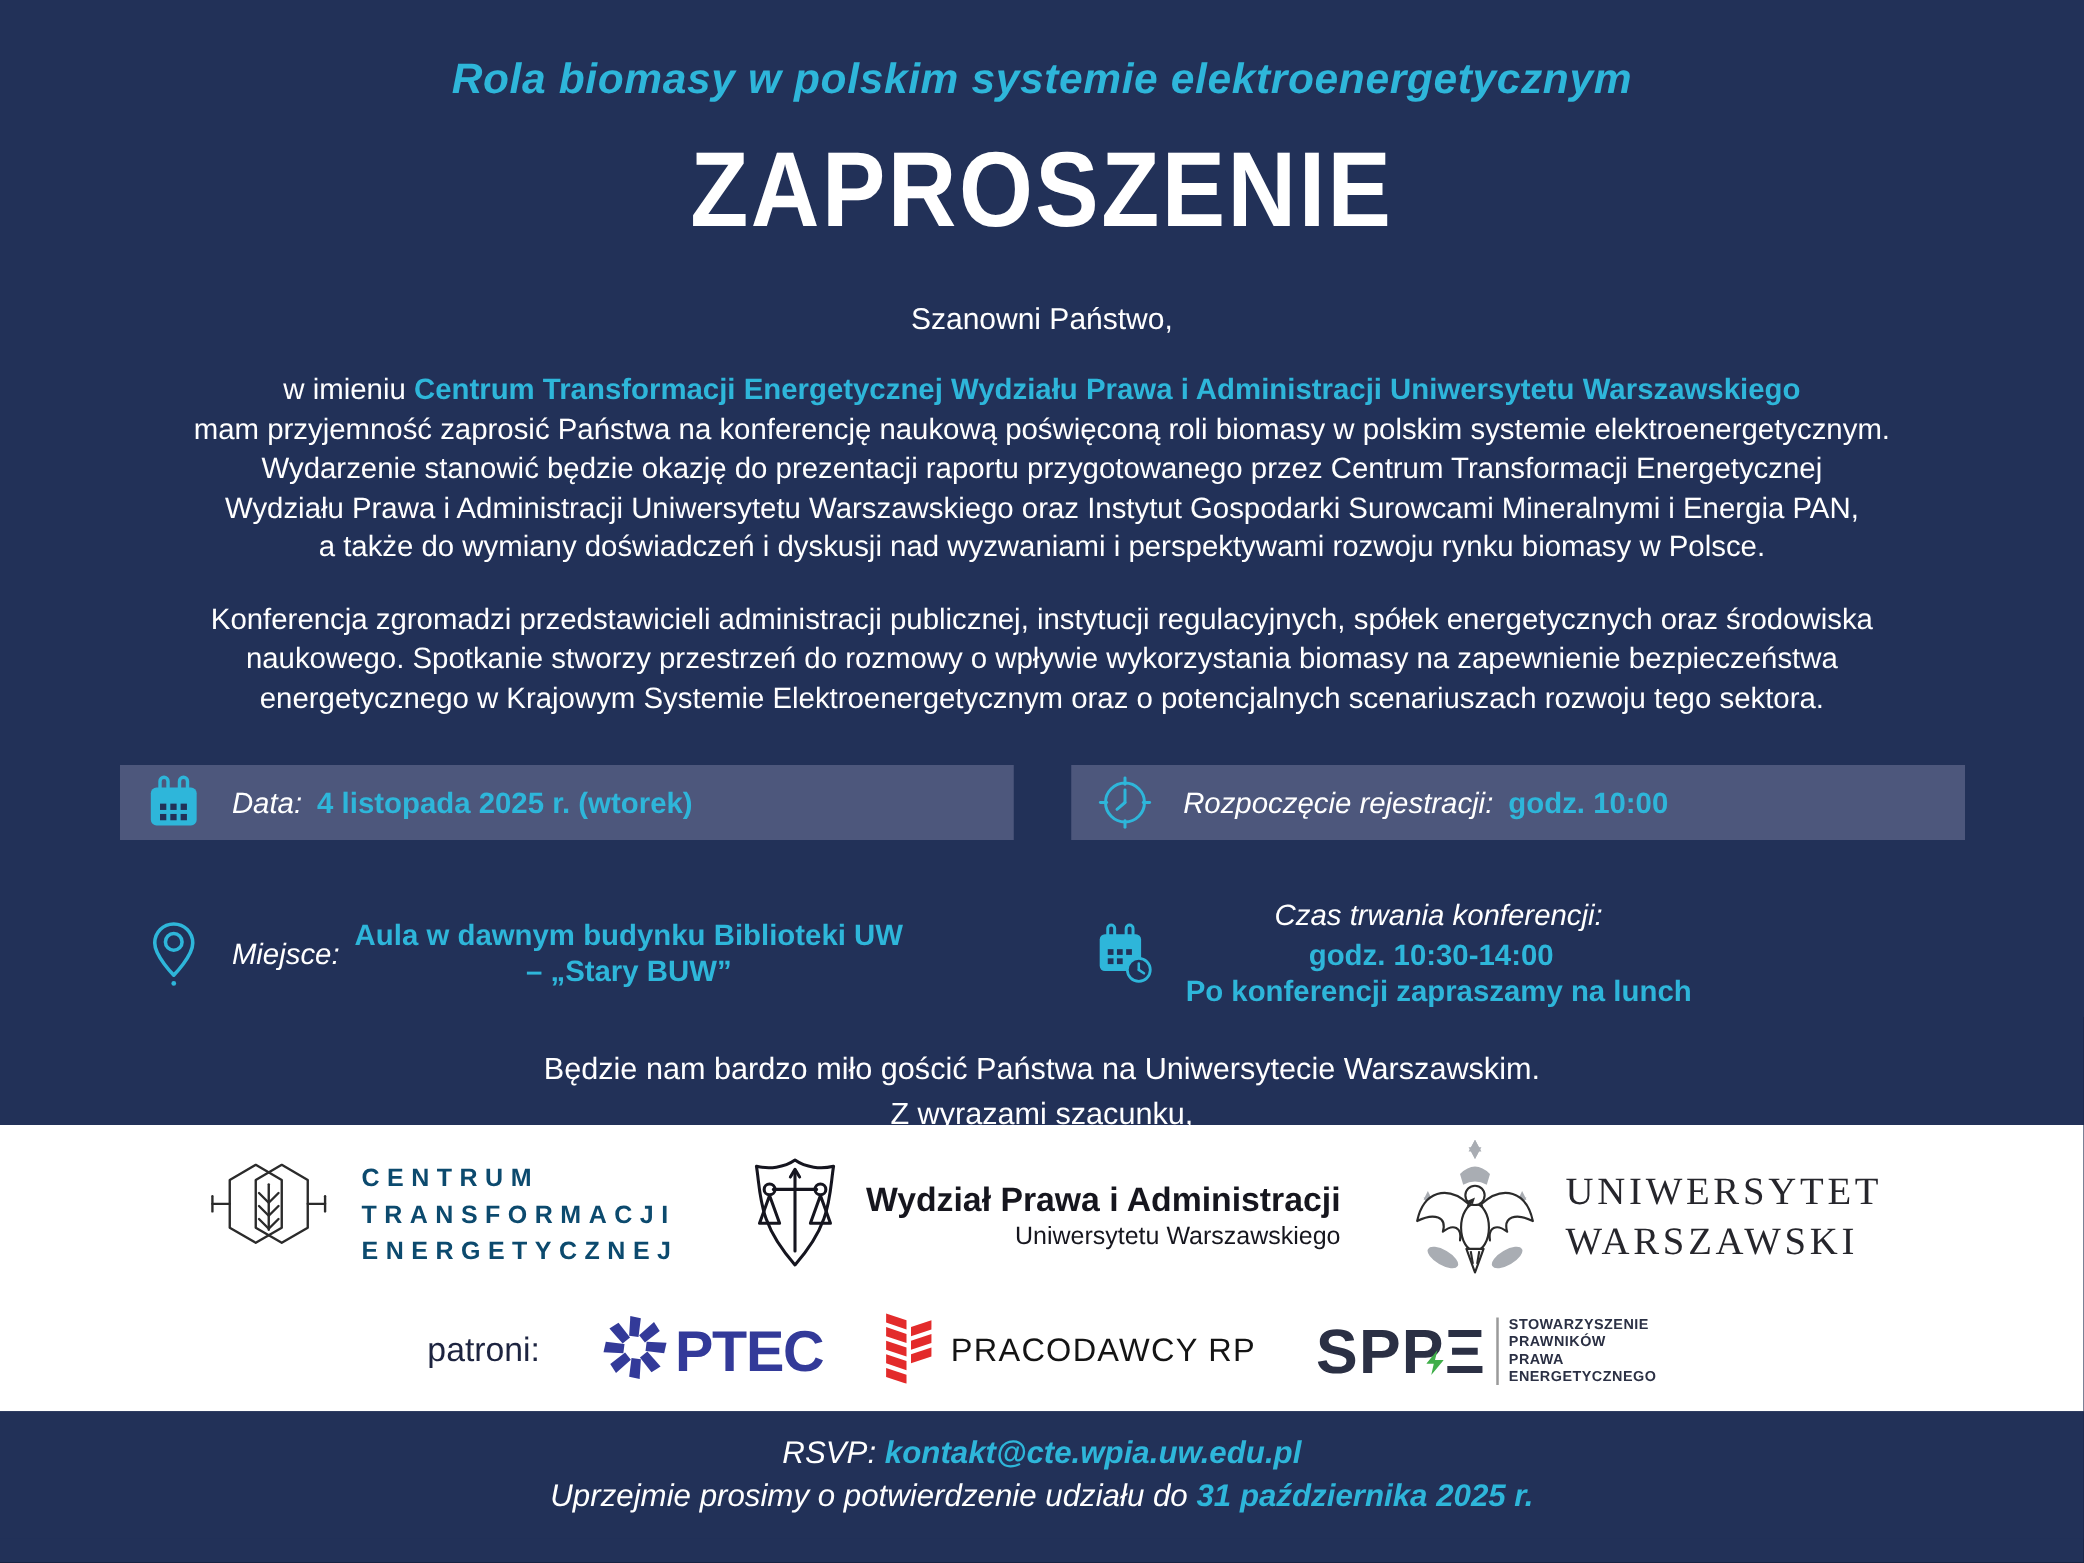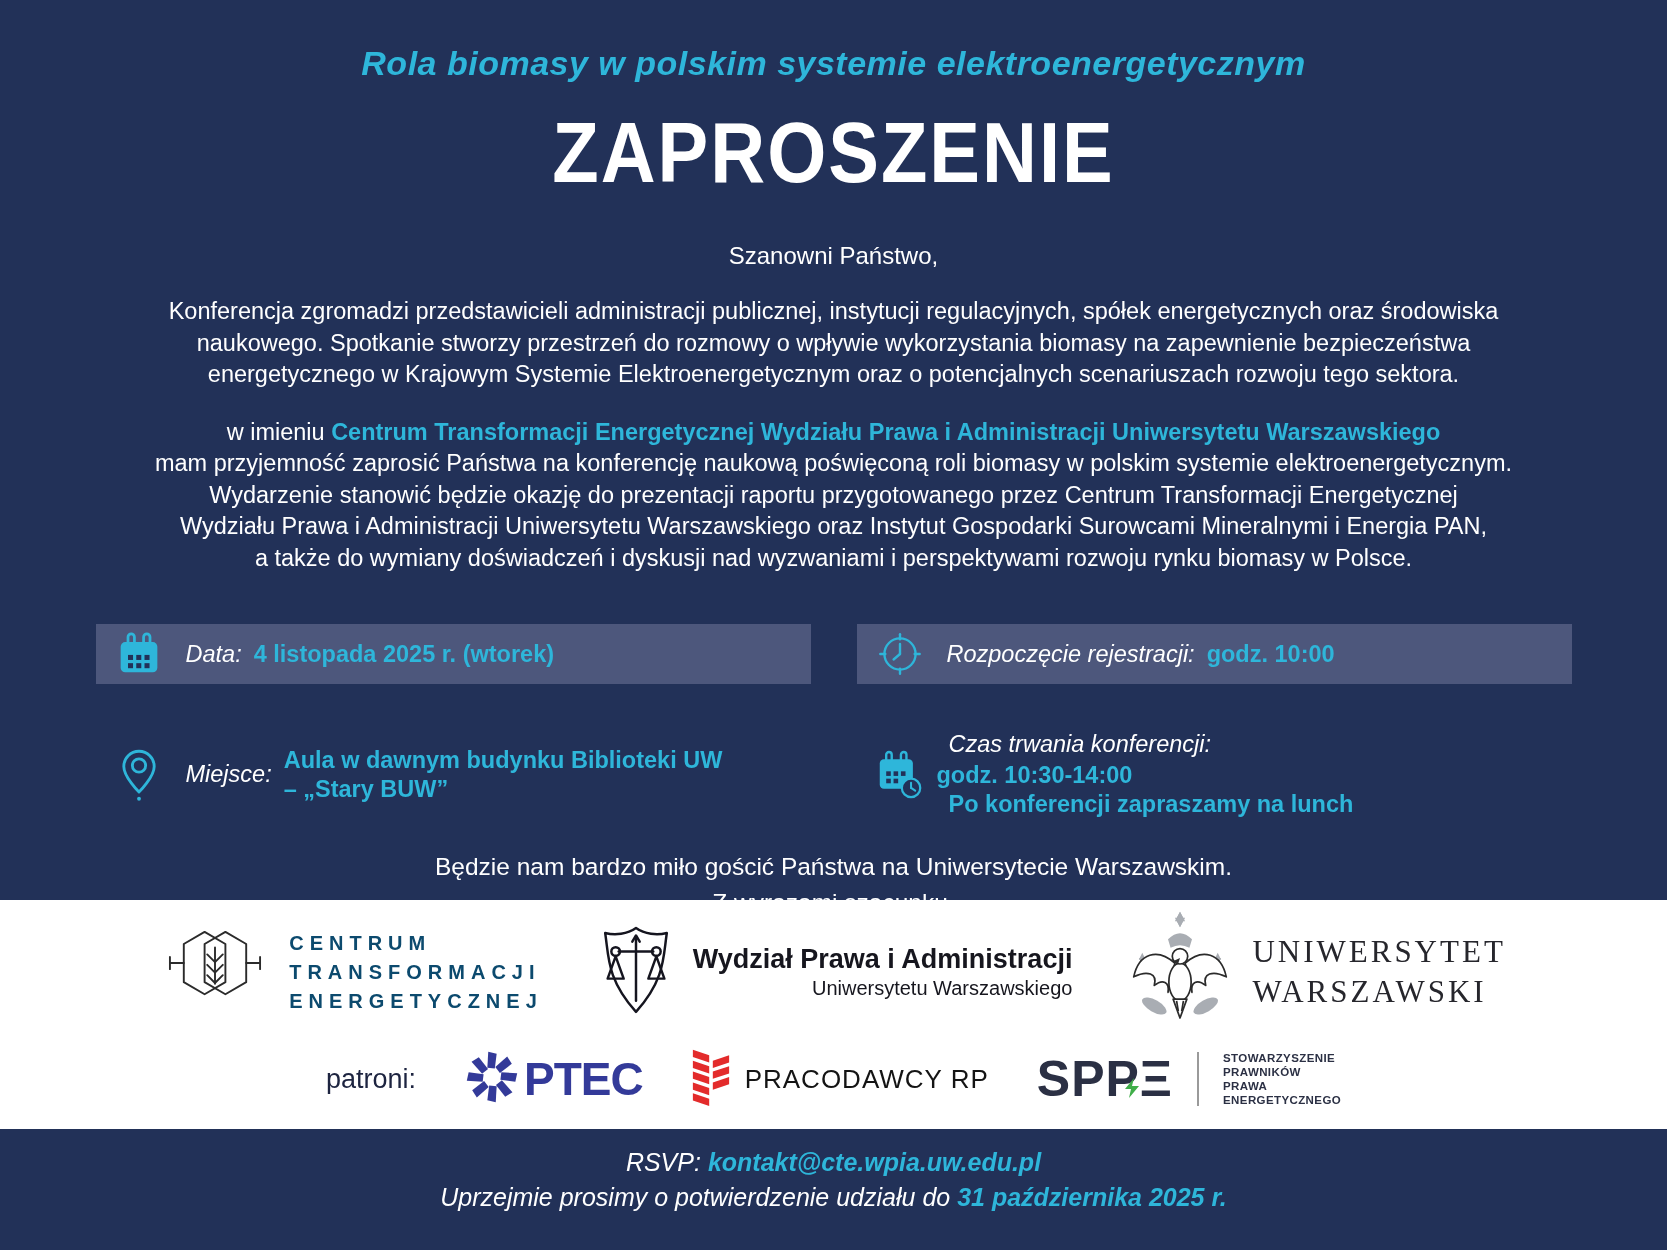--- a/index.html
+++ b/index.html
@@ -7,22 +7,22 @@
         display:flex;flex-direction:column;overflow:hidden;background:#223158;}
   
   .main{height:900px;box-sizing:border-box;background:#223158;color:#fff;text-align:center;padding-top:44px;}
   .event-title{color:#2eb6da;font-style:italic;font-weight:bold;font-size:34px;letter-spacing:.5px;}
   .big-heading{color:#fff;font-weight:bold;font-size:76px;letter-spacing:2px;margin-top:26px;
                transform:scale(1,1.12);transform-origin:center;}
   .salutation{font-size:24px;margin-top:46px;}
   .para{font-size:23.5px;line-height:31.5px;margin-top:26px;}
   .hl{color:#2eb6da;font-weight:bold;}
   
-  .info-grid{width:1476px;margin:50px auto 0;display:grid;grid-template-columns:1fr 1fr;
-             column-gap:18px;row-gap:16px;text-align:left;gap:46px;}
+  .info-grid{width:1476px;margin:38px auto 0;display:grid;grid-template-columns:1fr 1fr;
+             column-gap:18px;row-gap:16px;text-align:center;gap:46px;}
   .info-box{background:#4d577c;height:60px;display:flex;align-items:center;padding:0 0 0 18px;box-sizing:border-box;}
   .info-plain{display:flex;align-items:center;padding-left:18px;box-sizing:border-box;min-height:74px;}
   .info-icon{width:50px;display:flex;justify-content:center;flex:0 0 50px;}
   .info-label{font-style:italic;font-size:23.5px;color:#fff;margin-left:22px;white-space:nowrap;}
   .info-value{color:#2eb6da;font-weight:bold;font-size:23.5px;margin-left:12px;white-space:nowrap;}
   .info-stack{margin-left:12px;line-height:29px;}
   .info-stack .info-value{margin-left:0;display:block;}
   .dur-line{white-space:nowrap;line-height:29px;}
   
   .closing{font-size:24.5px;line-height:36px;margin-top:30px;}
@@ -35,21 +35,21 @@
   .wpia-text{text-align:right;color:#16161e;}
   .wpia-title{font-weight:bold;font-size:27px;}
   .wpia-sub{font-size:20px;margin-top:2px;}
   .uw-text{font-family:"Liberation Serif",serif;font-size:31px;letter-spacing:3px;color:#26262c;line-height:40px;text-align:left;}
   .patroni-row{display:flex;align-items:center;justify-content:center;gap:48px;margin-top:14px;}
   .patroni-label{font-size:27px;color:#1d2440;}
   .ptec{display:flex;align-items:center;gap:4px;}
   .ptec-text{font-weight:bold;font-size:46px;color:#333a99;letter-spacing:-1px;}
   .prp{display:flex;align-items:center;gap:14px;}
   .prp-text{font-size:26px;color:#141414;letter-spacing:1px;text-align:right;}
-  .sppe{display:flex;align-items:center;gap:24px;}
+  .sppe{display:flex;align-items:center;gap:8px;}
   .sppe-big{font-weight:bold;font-size:50px;color:#2b3044;letter-spacing:1px;position:relative;line-height:1;}
   .sppe-bolt{position:absolute;right:34px;top:2px;}
   .sppe-div{width:2px;height:54px;background:#9a9a9a;}
   .sppe-small{font-size:11.5px;font-weight:bold;color:#2b3044;line-height:14px;letter-spacing:.4px;text-align:left;}
   
   .footer{height:102px;background:#223158;color:#fff;text-align:center;display:flex;flex-direction:column;
           justify-content:center;gap:6px;font-size:25px;}
   .footer .it{font-style:italic;}
   .footer .cy{color:#2eb6da;font-weight:bold;font-style:italic;text-decoration:none;}
 </style>
@@ -57,31 +57,31 @@
 <body>
 
 <div class="page">
 
   <div class="main">
     <div class="event-title">Rola biomasy w polskim systemie elektroenergetycznym</div>
     <div class="big-heading">ZAPROSZENIE</div>
     <div class="salutation">Szanowni Państwo,</div>
 
     <div class="para">
-      <span>Konferencja zgromadzi przedstawicieli administracji publicznej, instytucji regulacyjnych, spółek energetycznych oraz środowiska</span><br>
-      <span>naukowego. Spotkanie stworzy przestrzeń do rozmowy o wpływie wykorzystania biomasy na zapewnienie bezpieczeństwa</span><br>
-      <span>energetycznego w Krajowym Systemie Elektroenergetycznym oraz o potencjalnych scenariuszach rozwoju tego sektora.</span>
-    </div>
-
-    <div class="para">
       <span>w imieniu </span><span class="hl">Centrum Transformacji Energetycznej Wydziału Prawa i Administracji Uniwersytetu Warszawskiego</span><br>
       <span>mam przyjemność zaprosić Państwa na konferencję naukową poświęconą roli biomasy w polskim systemie elektroenergetycznym.</span><br>
       <span>Wydarzenie stanowić będzie okazję do prezentacji raportu przygotowanego przez Centrum Transformacji Energetycznej</span><br>
       <span>Wydziału Prawa i Administracji Uniwersytetu Warszawskiego oraz Instytut Gospodarki Surowcami Mineralnymi i Energia PAN,</span><br>
       <span>a także do wymiany doświadczeń i dyskusji nad wyzwaniami i perspektywami rozwoju rynku biomasy w Polsce.</span>
+    </div>
+
+    <div class="para">
+      <span>Konferencja zgromadzi przedstawicieli administracji publicznej, instytucji regulacyjnych, spółek energetycznych oraz środowiska</span><br>
+      <span>naukowego. Spotkanie stworzy przestrzeń do rozmowy o wpływie wykorzystania biomasy na zapewnienie bezpieczeństwa</span><br>
+      <span>energetycznego w Krajowym Systemie Elektroenergetycznym oraz o potencjalnych scenariuszach rozwoju tego sektora.</span>
     </div>
 
     <div class="info-grid">
 
       <div class="info-box">
         <span class="info-icon">
           <svg width="44" height="44" viewBox="0 0 48 48">
             <rect x="12" y="2" width="7" height="13" rx="3.5" fill="none" stroke="#2eb6da" stroke-width="3"></rect>
             <rect x="29" y="2" width="7" height="13" rx="3.5" fill="none" stroke="#2eb6da" stroke-width="3"></rect>
             <rect x="4" y="11" width="40" height="33" rx="5" fill="#2eb6da"></rect>

